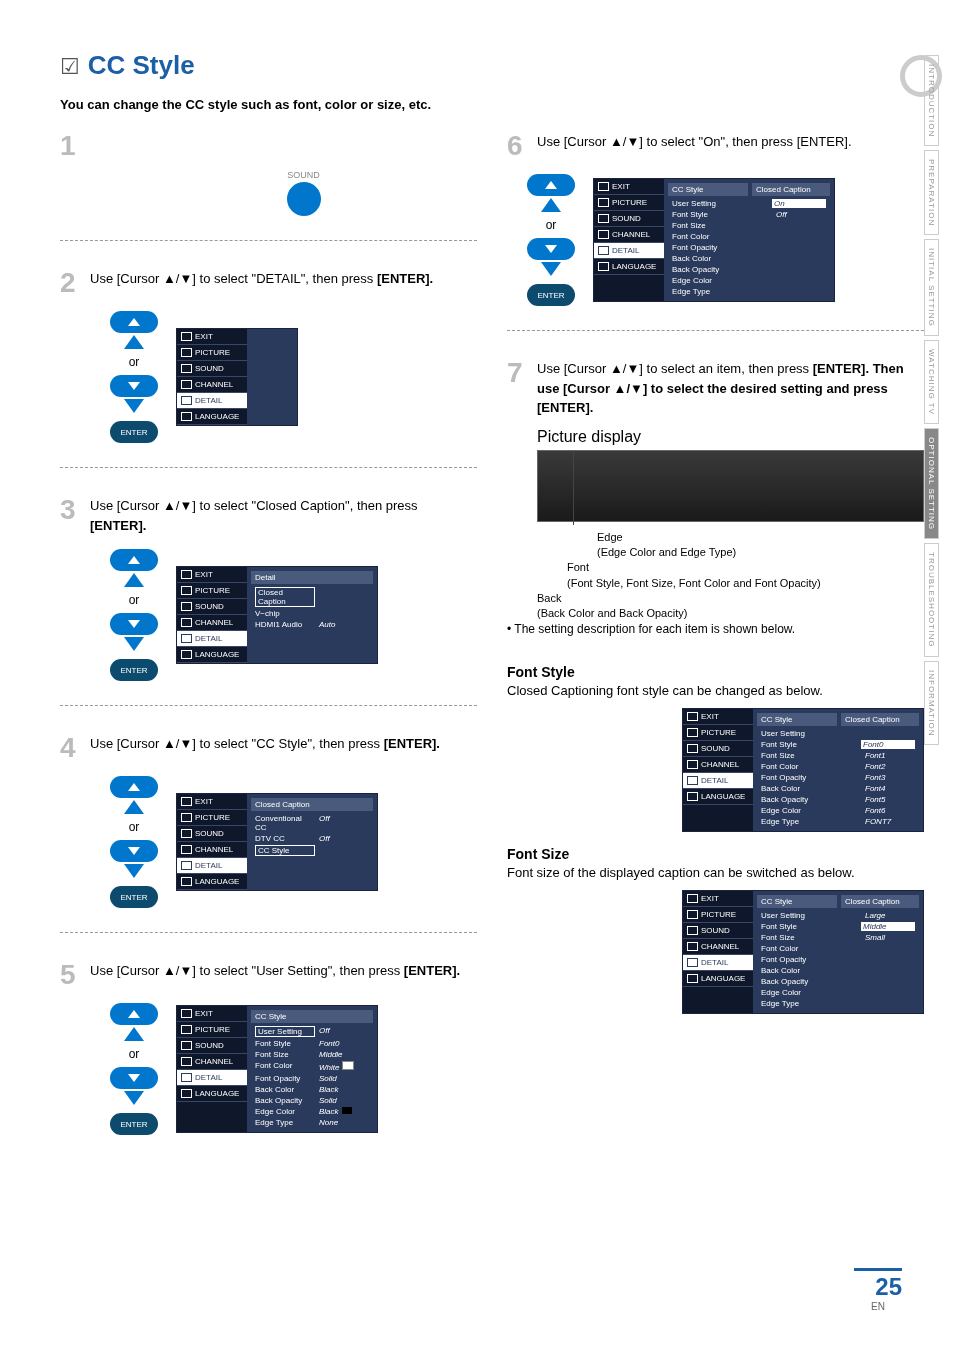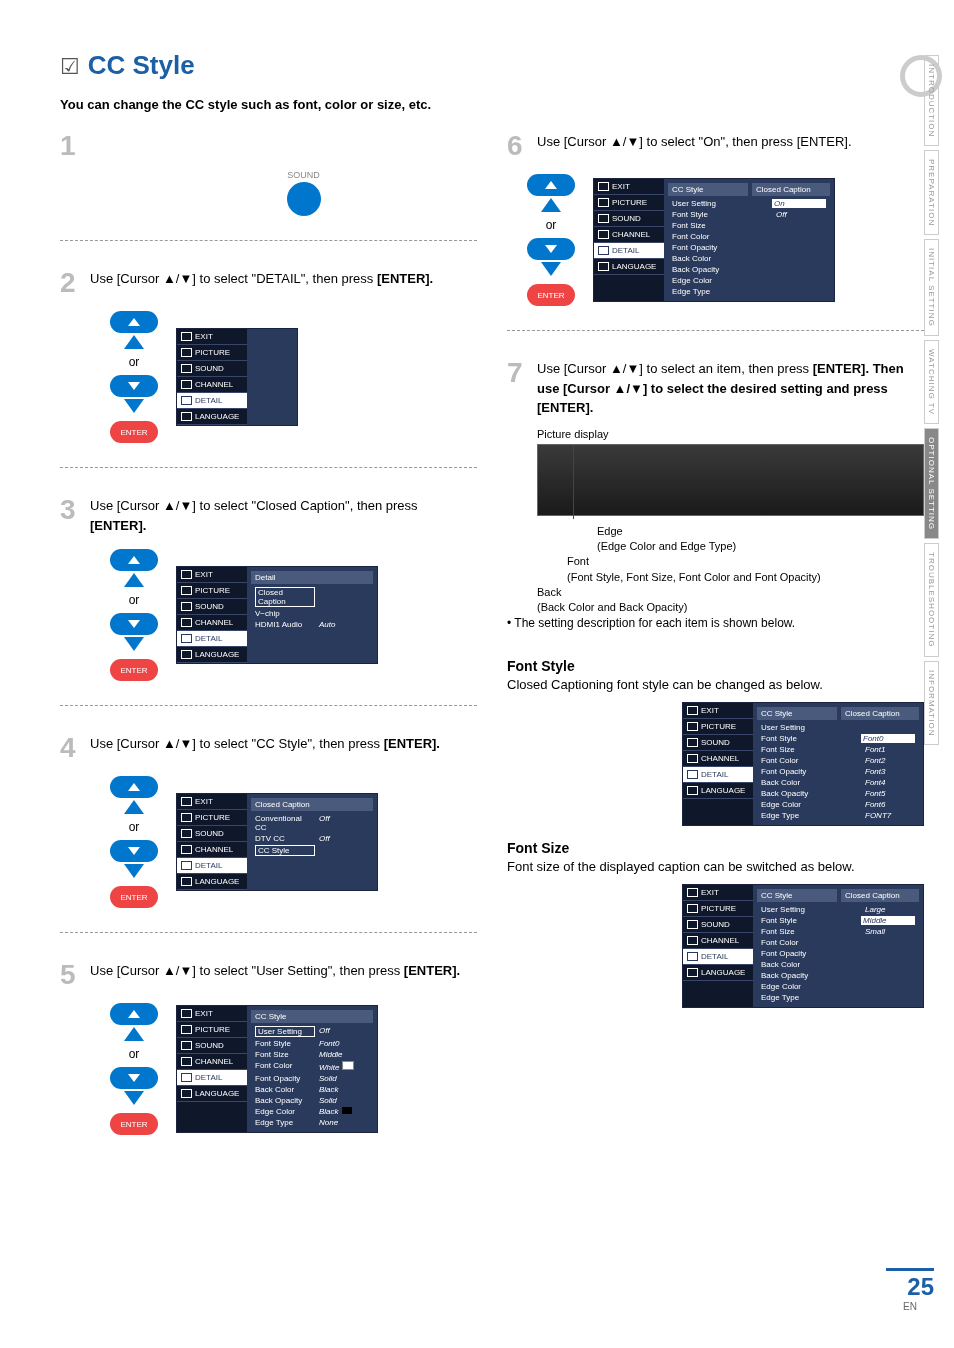--- a/index.html
+++ b/index.html
@@ -20,46 +20,46 @@
 .step-text{font-size:13px;line-height:1.5;flex:1;}
 .step hr{border:none;border-top:1px dashed #999;margin:24px 0 0;}
 .remote-block{display:flex;align-items:center;gap:18px;margin:14px 0 0 50px;}
 .arrow-group{display:flex;flex-direction:column;align-items:center;gap:2px;}
 .arrow-btn{width:48px;height:22px;border-radius:11px;background:#0077cc;display:flex;align-items:center;justify-content:center;}
 .arrow-btn svg{fill:#fff;}
 .tri{width:0;height:0;border-left:10px solid transparent;border-right:10px solid transparent;}
 .tri.up{border-bottom:14px solid #0077cc;}
 .tri.down{border-top:14px solid #0077cc;}
 .or-text{font-size:12px;margin:4px 0;}
-.enter-btn{width:48px;height:22px;border-radius:11px;background:#ef4444;color:#fff;font-size:8px;display:flex;align-items:center;justify-content:center;margin-top:6px;}
+.enter-btn{width:48px;height:22px;border-radius:11px;background:#0c4a6e;color:#fff;font-size:8px;display:flex;align-items:center;justify-content:center;margin-top:6px;}
 .setup-block{display:flex;flex-direction:column;align-items:center;margin:10px 0 0 70px;}
 .setup-label{font-size:9px;color:#888;margin-bottom:2px;}
 .setup-btn{width:34px;height:34px;border-radius:50%;background:#0077cc;}
 .osd{background:#2a3a5c;font-size:8px;color:#fff;display:flex;border:1px solid #1a2440;}
 .osd-side{width:70px;background:#0f172a;}
 .osd-side .row{padding:3px 4px;display:flex;align-items:center;gap:3px;border-bottom:1px solid #3a4669;}
 .osd-side .row.sel{background:#fff;color:#2a3a5c;}
 .osd-main{flex:1;padding:4px;}
 .osd-title{background:#4a5a7c;padding:2px 4px;font-size:8px;margin-bottom:2px;}
 .osd-row{display:flex;padding:1px 4px;gap:4px;}
 .osd-row .k{flex:1;}
 .osd-row .v{width:50px;font-style:italic;}
 .osd-row.boxed .k{border:1px solid #fff;padding:0 2px;}
 .icon-box{width:9px;height:7px;border:1px solid currentColor;display:inline-block;}
 .section-h{font-weight:bold;font-size:14px;margin:14px 0 2px;}
 .section-p{font-size:13px;line-height:1.4;}
 .osd-right{display:flex;justify-content:flex-end;margin-top:8px;}
 .pic-display{margin:10px 0 8px 30px;}
-.pic-label{font-size:11px;margin-bottom:4px;}
+.pic-label{font-size:16px;margin-bottom:4px;}
 .pic-box{border:1px solid #666;height:70px;position:relative;background:linear-gradient(#3a3a3a,#1a1a1a);}
 .pic-letters{position:absolute;left:30px;top:28px;right:30px;height:32px;background:#000;border:1px solid #444;color:#fff;font-weight:bold;font-size:21px;letter-spacing:2px;display:flex;align-items:center;justify-content:center;font-family:'Times New Roman',serif;}
 .pic-line-v{position:absolute;left:35px;top:0;bottom:-4px;border-left:1px solid #444;}
 .label-lines{font-size:11px;margin-left:30px;line-height:1.4;}
 .bullet-note{font-size:12px;}
-.page-num{position:absolute;right:20px;bottom:36px;text-align:right;}
+.page-num{position:absolute;right:52px;bottom:36px;text-align:right;}
 .page-num .n{color:#1b5fa6;font-size:24px;font-weight:bold;}
 .page-num .en{font-size:10px;color:#666;text-align:center;}
 .page-num .bar{width:48px;height:3px;background:#1b5fa6;margin:2px 0 2px auto;}
 .swatch{width:10px;height:7px;background:#0099cc;display:inline-block;margin-left:3px;}
 .swatch.w{background:#fff;border:1px solid #888;}
 </style>
 </head>
 <body>
 
 <div class="page">

